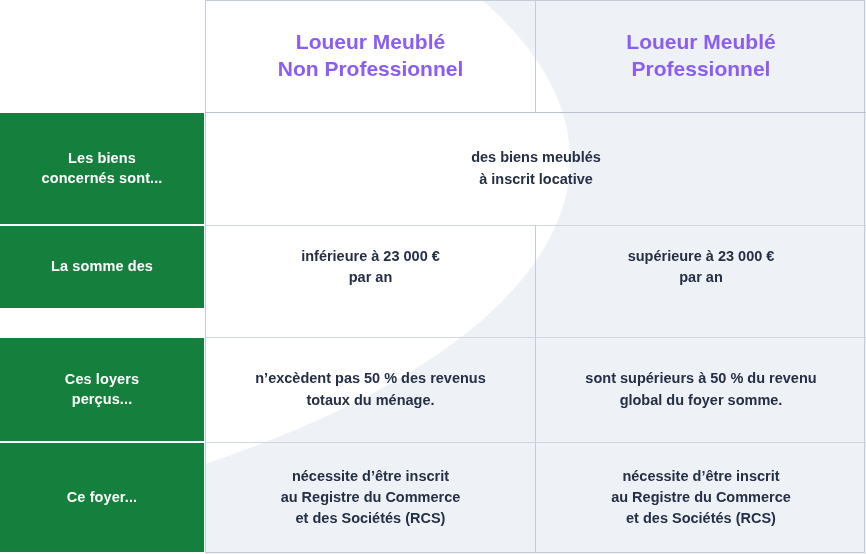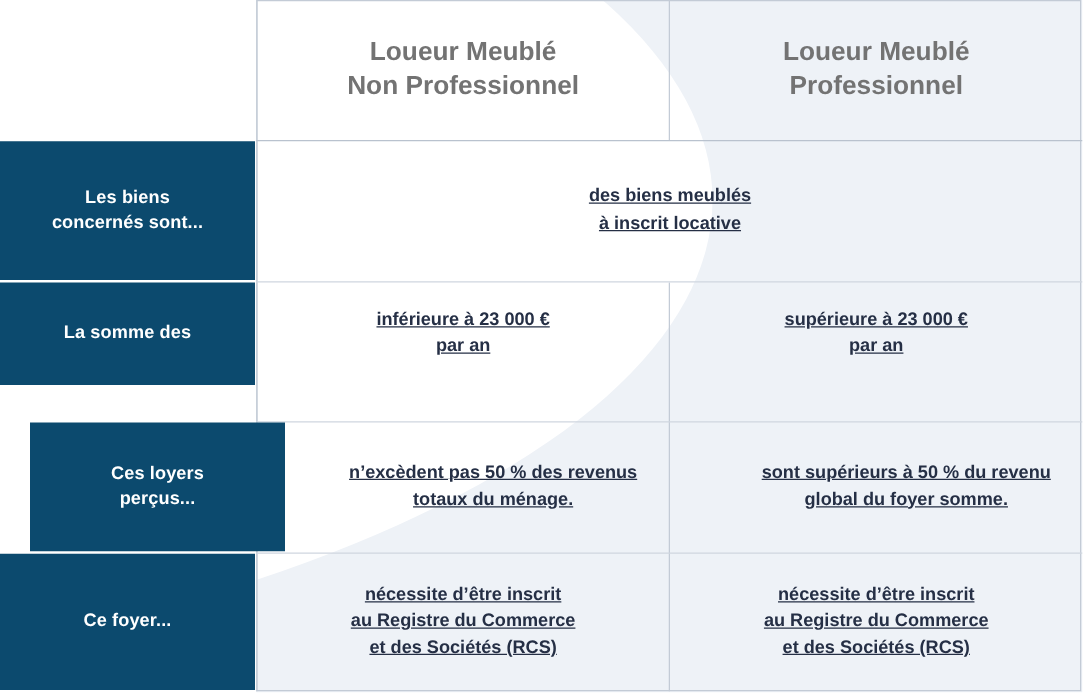--- a/index.html
+++ b/index.html
@@ -67,21 +67,21 @@
   .label-col {
     position: absolute;
     left: 0px;
     width: 204px;
     z-index: 4;
   }
   .label-cell {
     position: absolute;
     left: 0px;
     width: 204px;
-    background: #0c4a6e;
+    background: #15803d;
     color: #ffffff;
     display: flex;
     align-items: center;
     justify-content: center;
     text-align: center;
     font-weight: bold;
     font-size: 14.5px;
     line-height: 1.35;
     letter-spacing: 0.1px;
     box-sizing: border-box;
@@ -91,21 +91,21 @@
 
   
   .head-cell {
     position: absolute;
     top: 0px;
     height: 112px;
     display: flex;
     align-items: center;
     justify-content: center;
     text-align: center;
-    color: #737373;
+    color: #8b5cf6;
     font-weight: bold;
     font-size: 21px;
     line-height: 1.28;
     z-index: 4;
     box-sizing: border-box;
     padding: 0 14px;
   }
 
   
   .body-cell {
@@ -114,32 +114,31 @@
     align-items: center;
     justify-content: center;
     text-align: center;
     color: #252f45;
     font-weight: bold;
     font-size: 14.5px;
     line-height: 1.45;
     z-index: 4;
     box-sizing: border-box;
     padding: 0 12px;
-    text-decoration: underline;
   }
 
   
   .col-left  { left: 206px; width: 329px; }
   .col-right { left: 536px; width: 330px; }
   .col-span  { left: 206px; width: 660px; }
 
   
   .row-1 { top: 113px; height: 111px; }
   .row-2 { top: 226px; height: 82px; }
-  .row-3 { top: 338px; height: 103px; margin-left: 24px; }
+  .row-3 { top: 338px; height: 103px; }
   .row-4 { top: 443px; height: 109px; }
 
   .outer-border {
     position: absolute;
     left: 205px;
     top: 0px;
     width: 660px;
     height: 553px;
     border: 1px solid #c3cbd6;
     box-sizing: border-box;

